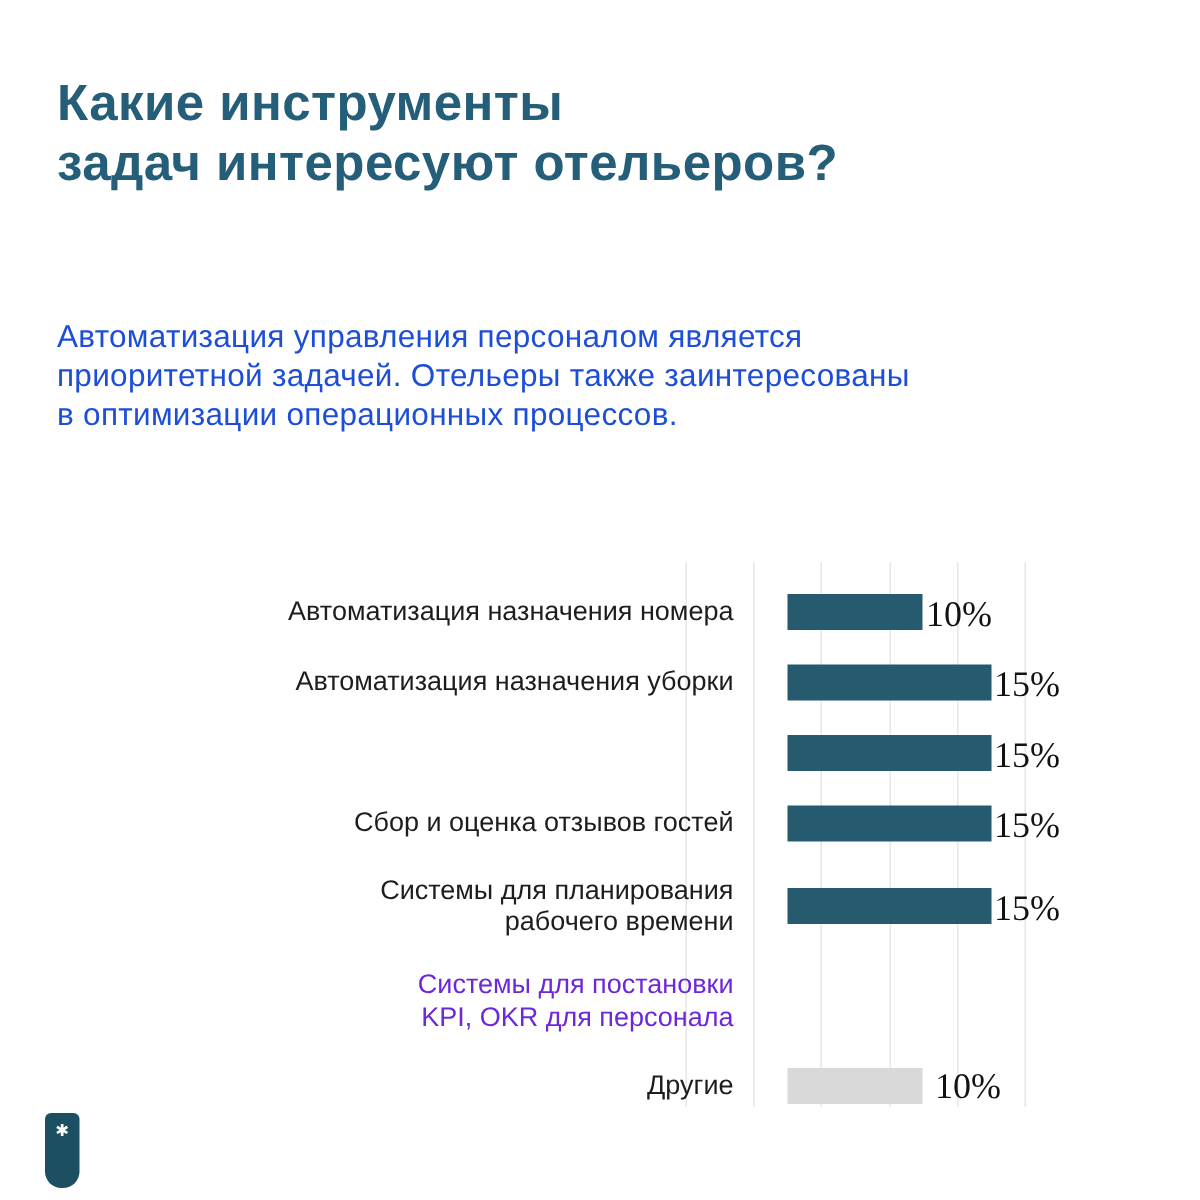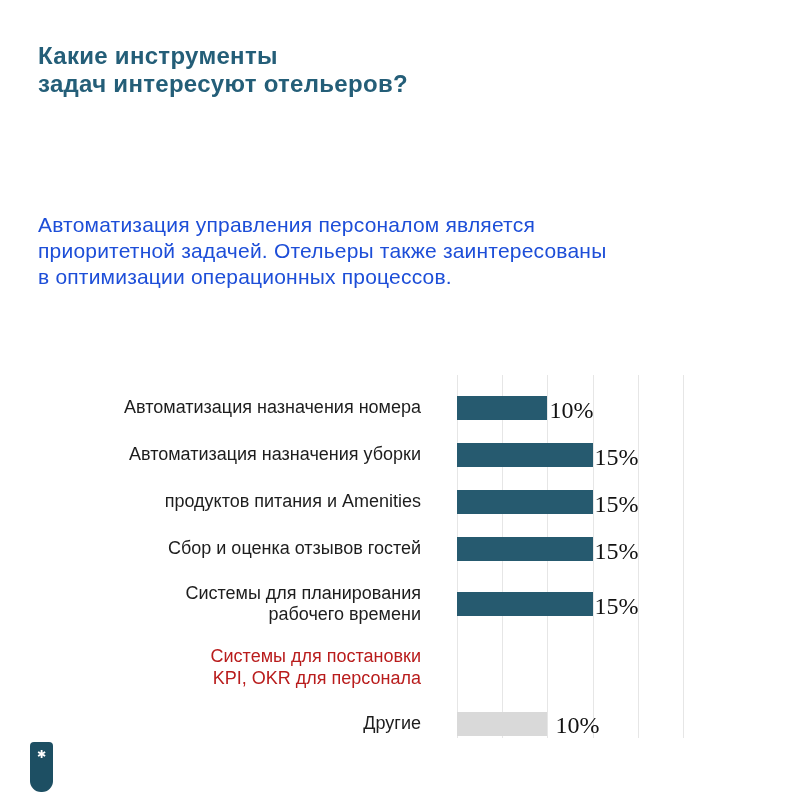--- a/index.html
+++ b/index.html
@@ -2,35 +2,35 @@
 <html><head>
 <meta charset="utf-8">
 <style>
   html,body{margin:0;padding:0;background:#ffffff;}
   .page{
     position:relative;width:800px;height:800px;background:#ffffff;
     font-family:"Liberation Sans",sans-serif;overflow:hidden;
   }
   .title{
     position:absolute;left:38px;top:26px;
-    font-size:24px;font-weight:bold;line-height:1.18;letter-spacing:.3px;
+    font-size:34px;font-weight:bold;line-height:1.18;letter-spacing:.3px;
   }
   .title span{display:block;}
   .subtitle{
     position:absolute;left:38px;top:212px;
     font-size:21px;line-height:26px;color:#333333;letter-spacing:.2px;
   }
   .subtitle span{display:block;}
   .chart{position:absolute;left:0;top:375px;width:800px;height:375px;}
   .grid{position:absolute;left:457px;top:0;width:226px;height:363px;}
   .gridline{position:absolute;top:0;bottom:0;width:1px;background:#e6e6e6;}
   .rows{position:absolute;left:0;top:10px;width:800px;height:362px;display:flex;flex-direction:column;}
   .row{flex:1 1 auto;display:flex;align-items:center;}
   .cat{
-    width:457px;box-sizing:border-box;padding-right:36px;
+    width:525px;box-sizing:border-box;padding-right:36px;
     text-align:right;font-size:18px;line-height:1.22;color:#1d1d1d;
   }
   .cat span{display:block;}
   .barwrap{flex:1 1 auto;display:flex;align-items:center;height:100%;}
   .bar{height:24px;flex:0 0 auto;}
   .val{
     font-size:24px;color:#121212;position:relative;top:2px;flex:0 0 auto;
     font-family:Liberation Serif, serif;
     text-align:center;
   }
@@ -79,21 +79,20 @@
           <div class="cat" style="color: rgb(29, 29, 29);">
             <span>Автоматизация назначения уборки</span>
           </div>
           <div class="barwrap">
             <div class="bar" style="background: rgb(38, 90, 111); width: 135.6px;"></div>
             <span class="val" style="color: rgb(18, 18, 18); margin-left: 2px;">15%</span>
           </div>
         </div>
         <div class="row">
           <div class="cat" style="color: rgb(29, 29, 29);">
-            <span>продуктов питания и Amenities</span>
           </div>
           <div class="barwrap">
             <div class="bar" style="background: rgb(38, 90, 111); width: 135.6px;"></div>
             <span class="val" style="color: rgb(18, 18, 18); margin-left: 2px;">15%</span>
           </div>
         </div>
         <div class="row">
           <div class="cat" style="color: rgb(29, 29, 29);">
             <span>Сбор и оценка отзывов гостей</span>
           </div>
@@ -106,21 +105,21 @@
           <div class="cat" style="color: rgb(29, 29, 29);">
             <span>Системы для планирования</span>
             <span>рабочего времени</span>
           </div>
           <div class="barwrap">
             <div class="bar" style="background: rgb(38, 90, 111); width: 135.6px;"></div>
             <span class="val" style="color: rgb(18, 18, 18); margin-left: 2px;">15%</span>
           </div>
         </div>
         <div class="row">
-          <div class="cat" style="color: #b91c1c;">
+          <div class="cat" style="color: #6d28d9;">
             <span>Системы для постановки</span>
             <span>KPI, OKR для персонала</span>
           </div>
         </div>
         <div class="row">
           <div class="cat" style="color: rgb(29, 29, 29);">
             <span>Другие</span>
           </div>
           <div class="barwrap">
             <div class="bar" style="background: rgb(217, 217, 217); width: 90.4px;"></div>

